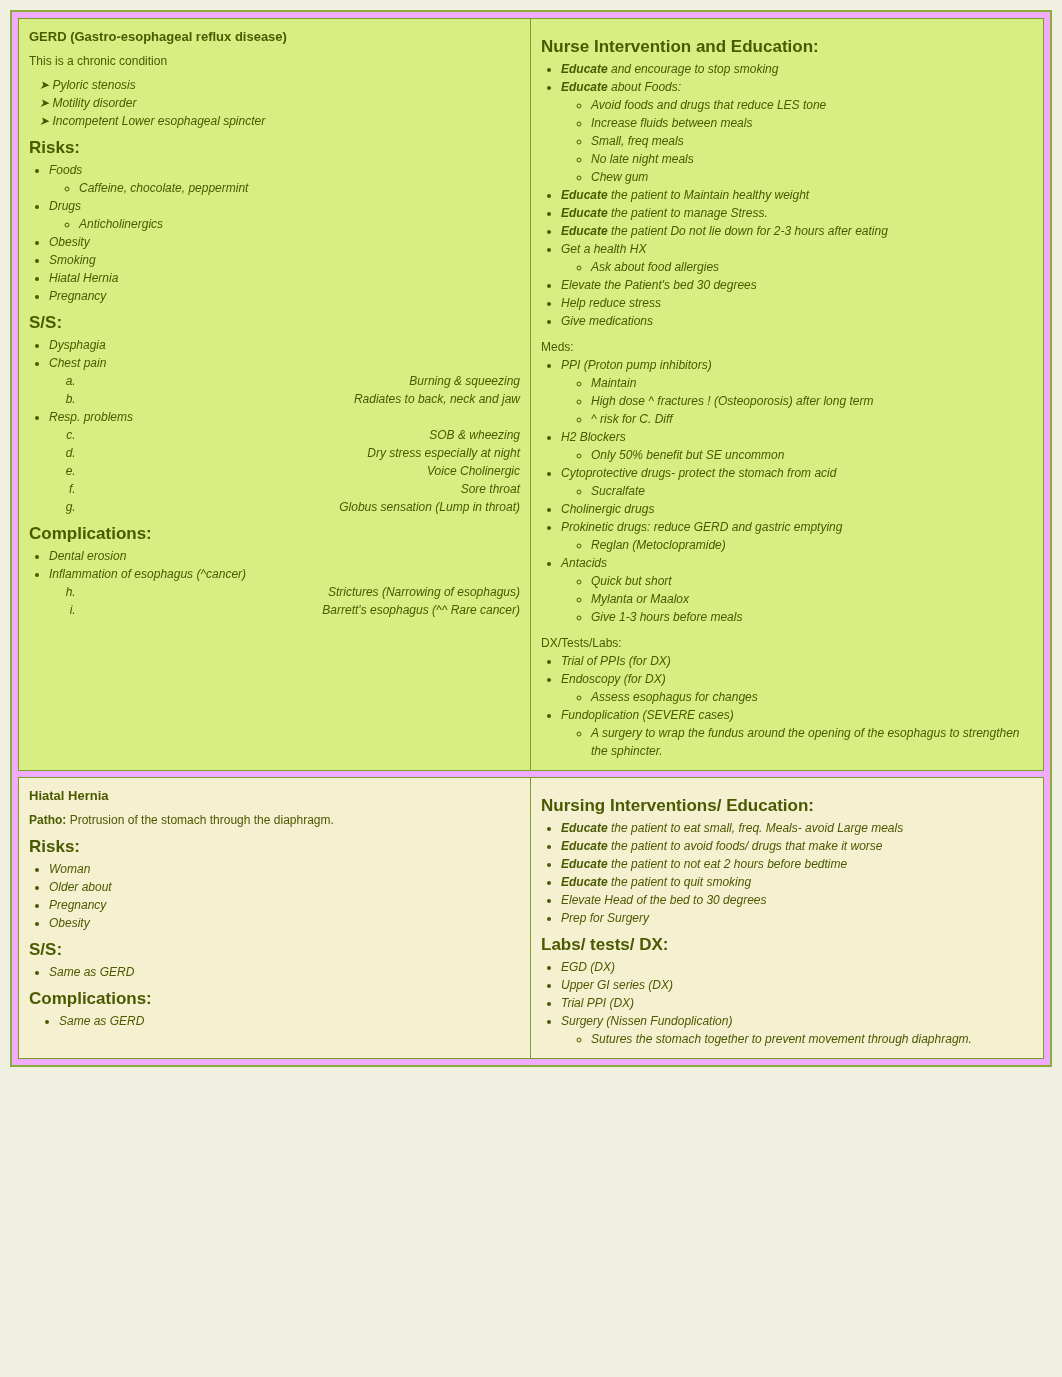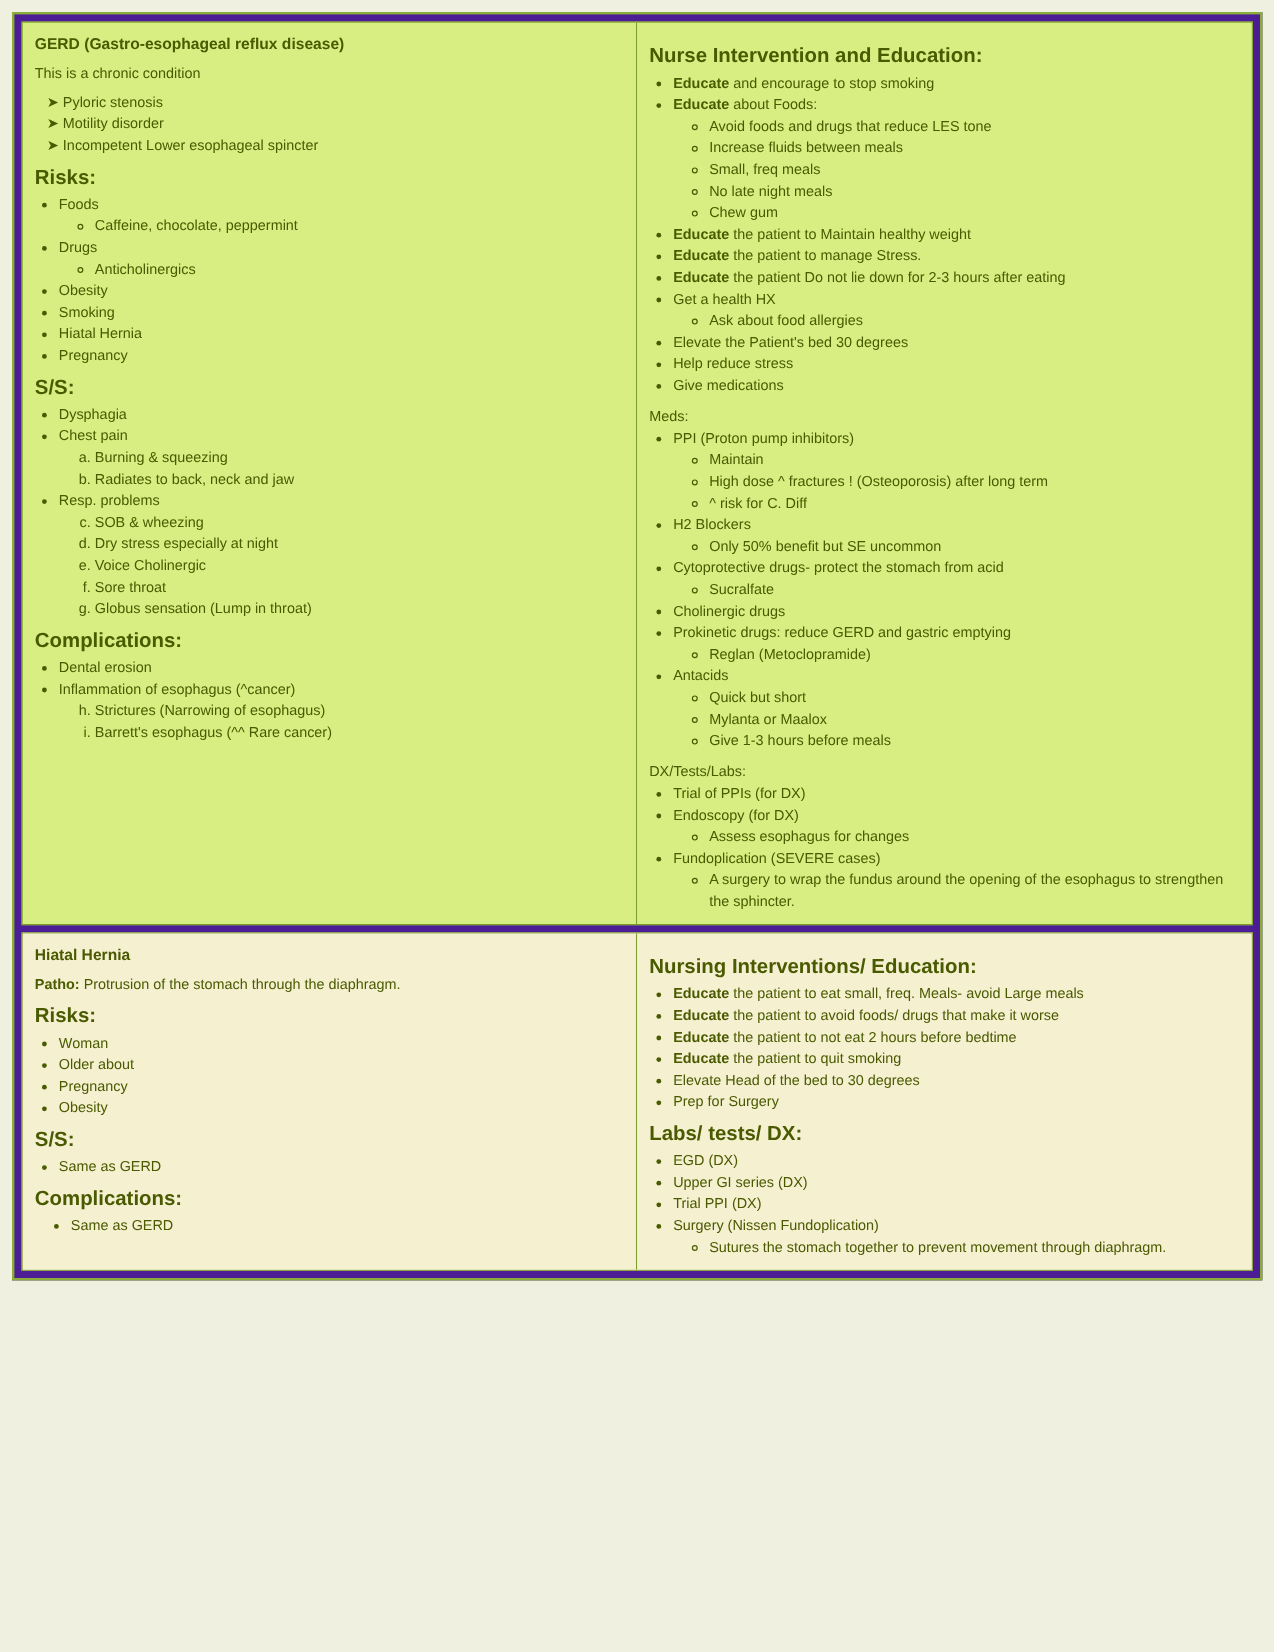--- a/index.html
+++ b/index.html
@@ -5,21 +5,21 @@
     * { box-sizing: border-box; margin: 0; padding: 0; }
     body {
       font-family: Arial, sans-serif;
       font-size: 12px;
       background: #f0f0e0;
       padding: 10px;
       width: 1062px;
     }
     .outer-container {
       border: 2px solid #8aad3a;
-      background: #4c1d95;
+      background: #f0abfc;
       padding: 6px;
     }
     .top-section {
       display: flex;
       border: 1px solid #7a9e2a;
       background: #d4ed7a;
       margin-bottom: 6px;
     }
     .bottom-section {
       display: flex;
@@ -72,25 +72,27 @@
     }
     .chronic {
       font-size: 12px;
       color: #4a5a00;
       margin-bottom: 6px;
     }
     ul {
       list-style: disc;
       margin-left: 20px;
       color: #4a5a00;
+      font-style: italic;
     }
     ol {
       list-style: lower-alpha;
       margin-left: 30px;
       color: #4a5a00;
+      text-align: right;
     }
     .arrow-list {
       list-style: none;
       margin-left: 10px;
     }
     .arrow-list li::before {
       content: "➤ ";
       color: #4a5a00;
     }
     .sub-circle {

